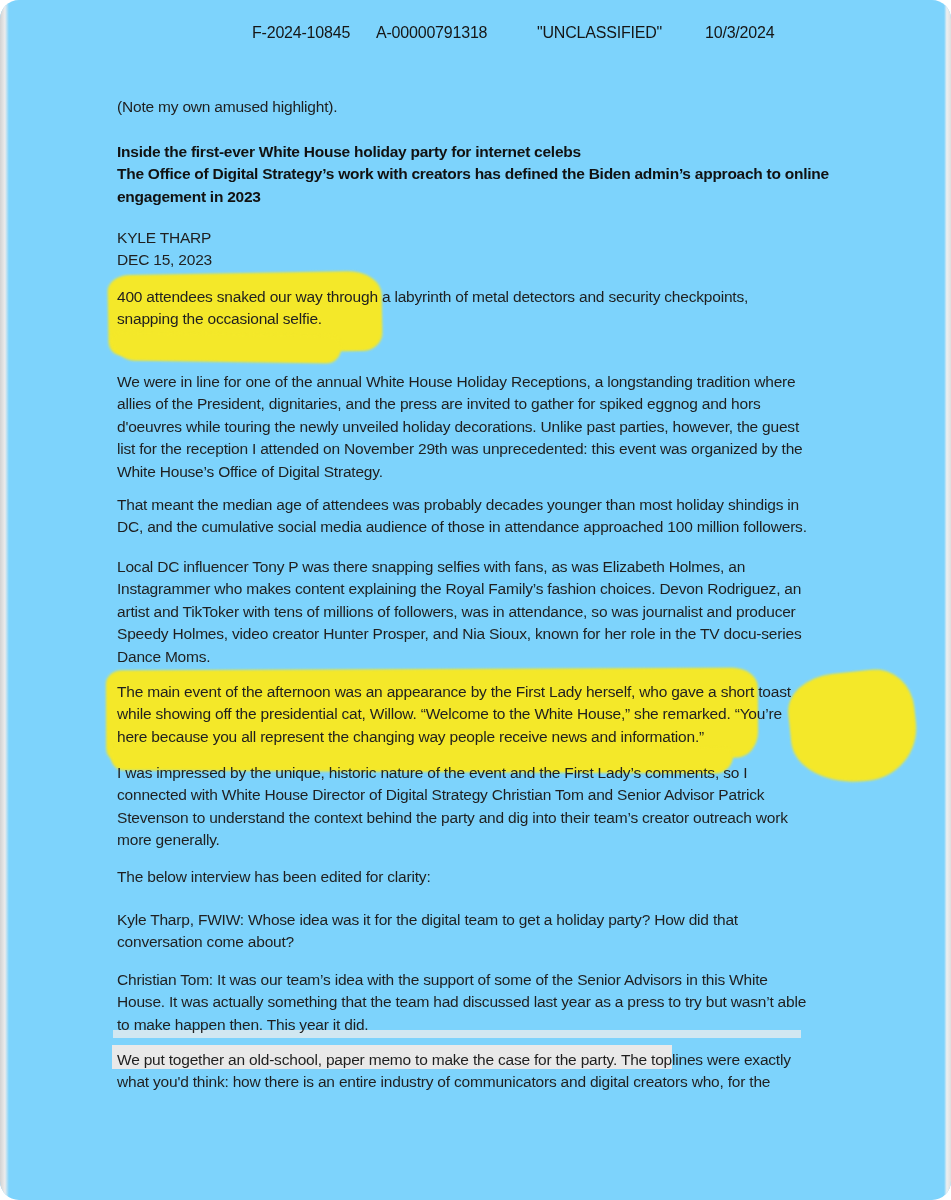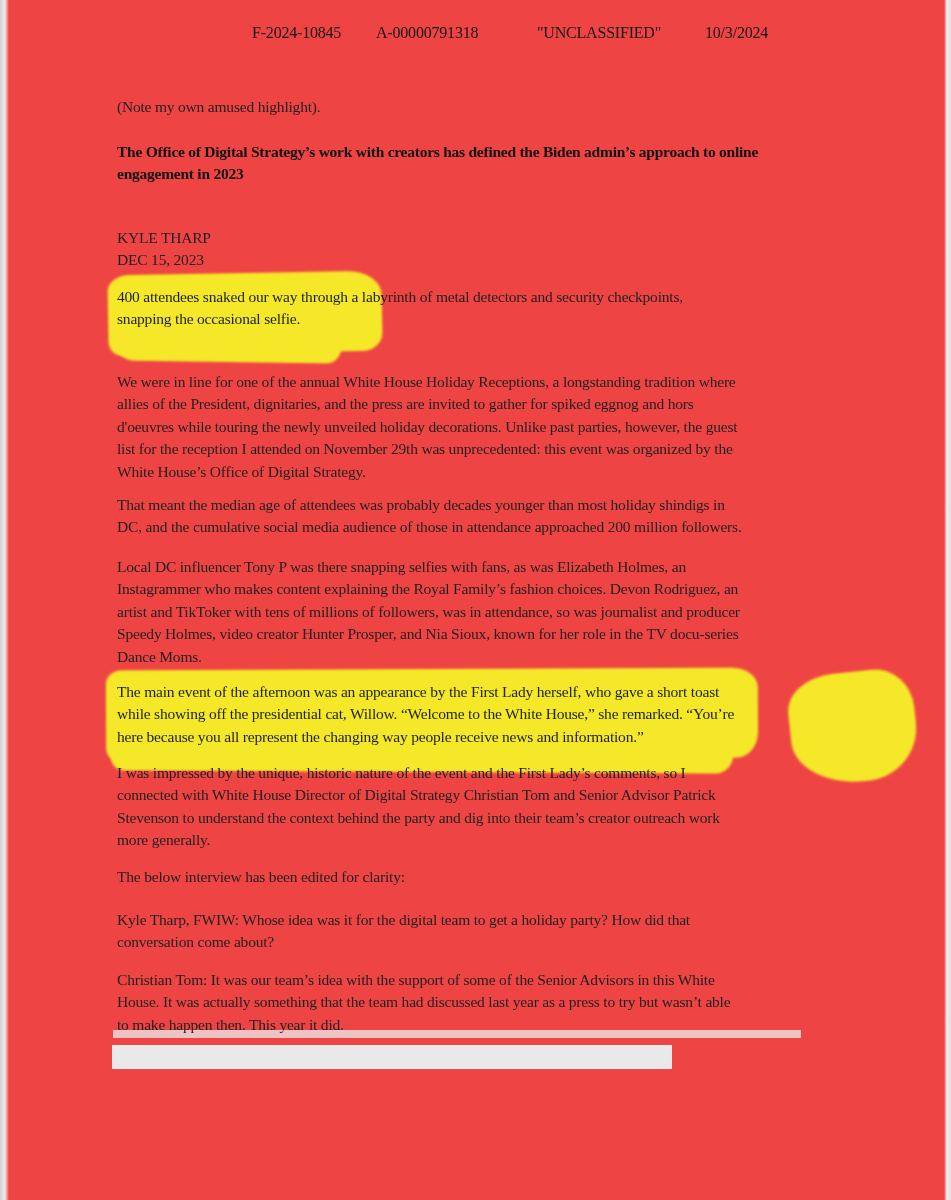--- a/index.html
+++ b/index.html
@@ -1,22 +1,23 @@
 <!DOCTYPE html>
 <html><head>
 <meta charset="utf-8">
 <style>
   html, body { margin: 0; padding: 0; background: #ffffff; }
   .page {
     position: relative;
     width: 951px; height: 1200px;
-    background: #ef4444;
+    background: #7dd3fc;
     overflow: hidden;
-    font-family: Liberation Serif, serif;
+    font-family: Liberation Sans, sans-serif;
     color: #1f1f1f;
+    border-radius: 19px;
   }
   
   .edge { position: absolute; top: 0; bottom: 0; z-index: 6; }
   .edge.left  { left: 0;  width: 9px; background: linear-gradient(to right, #d2d2d2, #ececec 55%, rgba(255,255,255,0)); }
   .edge.right { right: 0; width: 7px; background: linear-gradient(to left,  #dedede, #efefef 60%, rgba(255,255,255,0)); }
 
   
   .hdr-item {
     position: absolute; top: 24px;
     font-size: 16px; letter-spacing: -0.2px; color: #161616;
@@ -73,20 +74,21 @@
   <div>
     <span class="hdr-item" style="left:252px">F-2024-10845</span>
     <span class="hdr-item" style="left:376px">A-00000791318</span>
     <span class="hdr-item" style="left:537px">"UNCLASSIFIED"</span>
     <span class="hdr-item" style="left:705px">10/3/2024</span>
   </div>
 
   <div class="tblock" style="top:96px">(Note my own amused highlight).</div>
 
   <div class="tblock bold" style="top:141px">
+      <div class="line">Inside the first-ever White House holiday party for internet celebs</div>
       <div class="line">The Office of Digital Strategy’s work with creators has defined the Biden admin’s approach to online</div>
       <div class="line">engagement in 2023</div>
     </div>
 
   <div class="tblock" style="top:227px">
     <div class="line">KYLE THARP</div>
     <div class="line">DEC 15, 2023</div>
   </div>
 
   <div class="tblock" style="top:286px">
@@ -97,21 +99,21 @@
   <div class="tblock" style="top:371px">
       <div class="line">We were in line for one of the annual White House Holiday Receptions, a longstanding tradition where</div>
       <div class="line">allies of the President, dignitaries, and the press are invited to gather for spiked eggnog and hors</div>
       <div class="line">d'oeuvres while touring the newly unveiled holiday decorations. Unlike past parties, however, the guest</div>
       <div class="line">list for the reception I attended on November 29th was unprecedented: this event was organized by the</div>
       <div class="line">White House’s Office of Digital Strategy.</div>
     </div>
 
   <div class="tblock" style="top:494px">
       <div class="line">That meant the median age of attendees was probably decades younger than most holiday shindigs in</div>
-      <div class="line">DC, and the cumulative social media audience of those in attendance approached 200 million followers.</div>
+      <div class="line">DC, and the cumulative social media audience of those in attendance approached 100 million followers.</div>
     </div>
 
   <div class="tblock" style="top:556px">
       <div class="line">Local DC influencer Tony P was there snapping selfies with fans, as was Elizabeth Holmes, an</div>
       <div class="line">Instagrammer who makes content explaining the Royal Family’s fashion choices. Devon Rodriguez, an</div>
       <div class="line">artist and TikToker with tens of millions of followers, was in attendance, so was journalist and producer</div>
       <div class="line">Speedy Holmes, video creator Hunter Prosper, and Nia Sioux, known for her role in the TV docu-series</div>
       <div class="line">Dance Moms.</div>
     </div>
 
@@ -136,14 +138,18 @@
       <div class="line">Kyle Tharp, FWIW: Whose idea was it for the digital team to get a holiday party? How did that</div>
       <div class="line">conversation come about?</div>
     </div>
 
   <div class="tblock" style="top:969px">
       <div class="line">Christian Tom: It was our team’s idea with the support of some of the Senior Advisors in this White</div>
       <div class="line">House. It was actually something that the team had discussed last year as a press to try but wasn’t able</div>
       <div class="line">to make happen then. This year it did.</div>
     </div>
 
+  <div class="tblock" style="top:1049px">
+      <div class="line">We put together an old-school, paper memo to make the case for the party. The toplines were exactly</div>
+      <div class="line">what you'd think: how there is an entire industry of communicators and digital creators who, for the</div>
+    </div>
 
 </div>
 
 </body></html>

